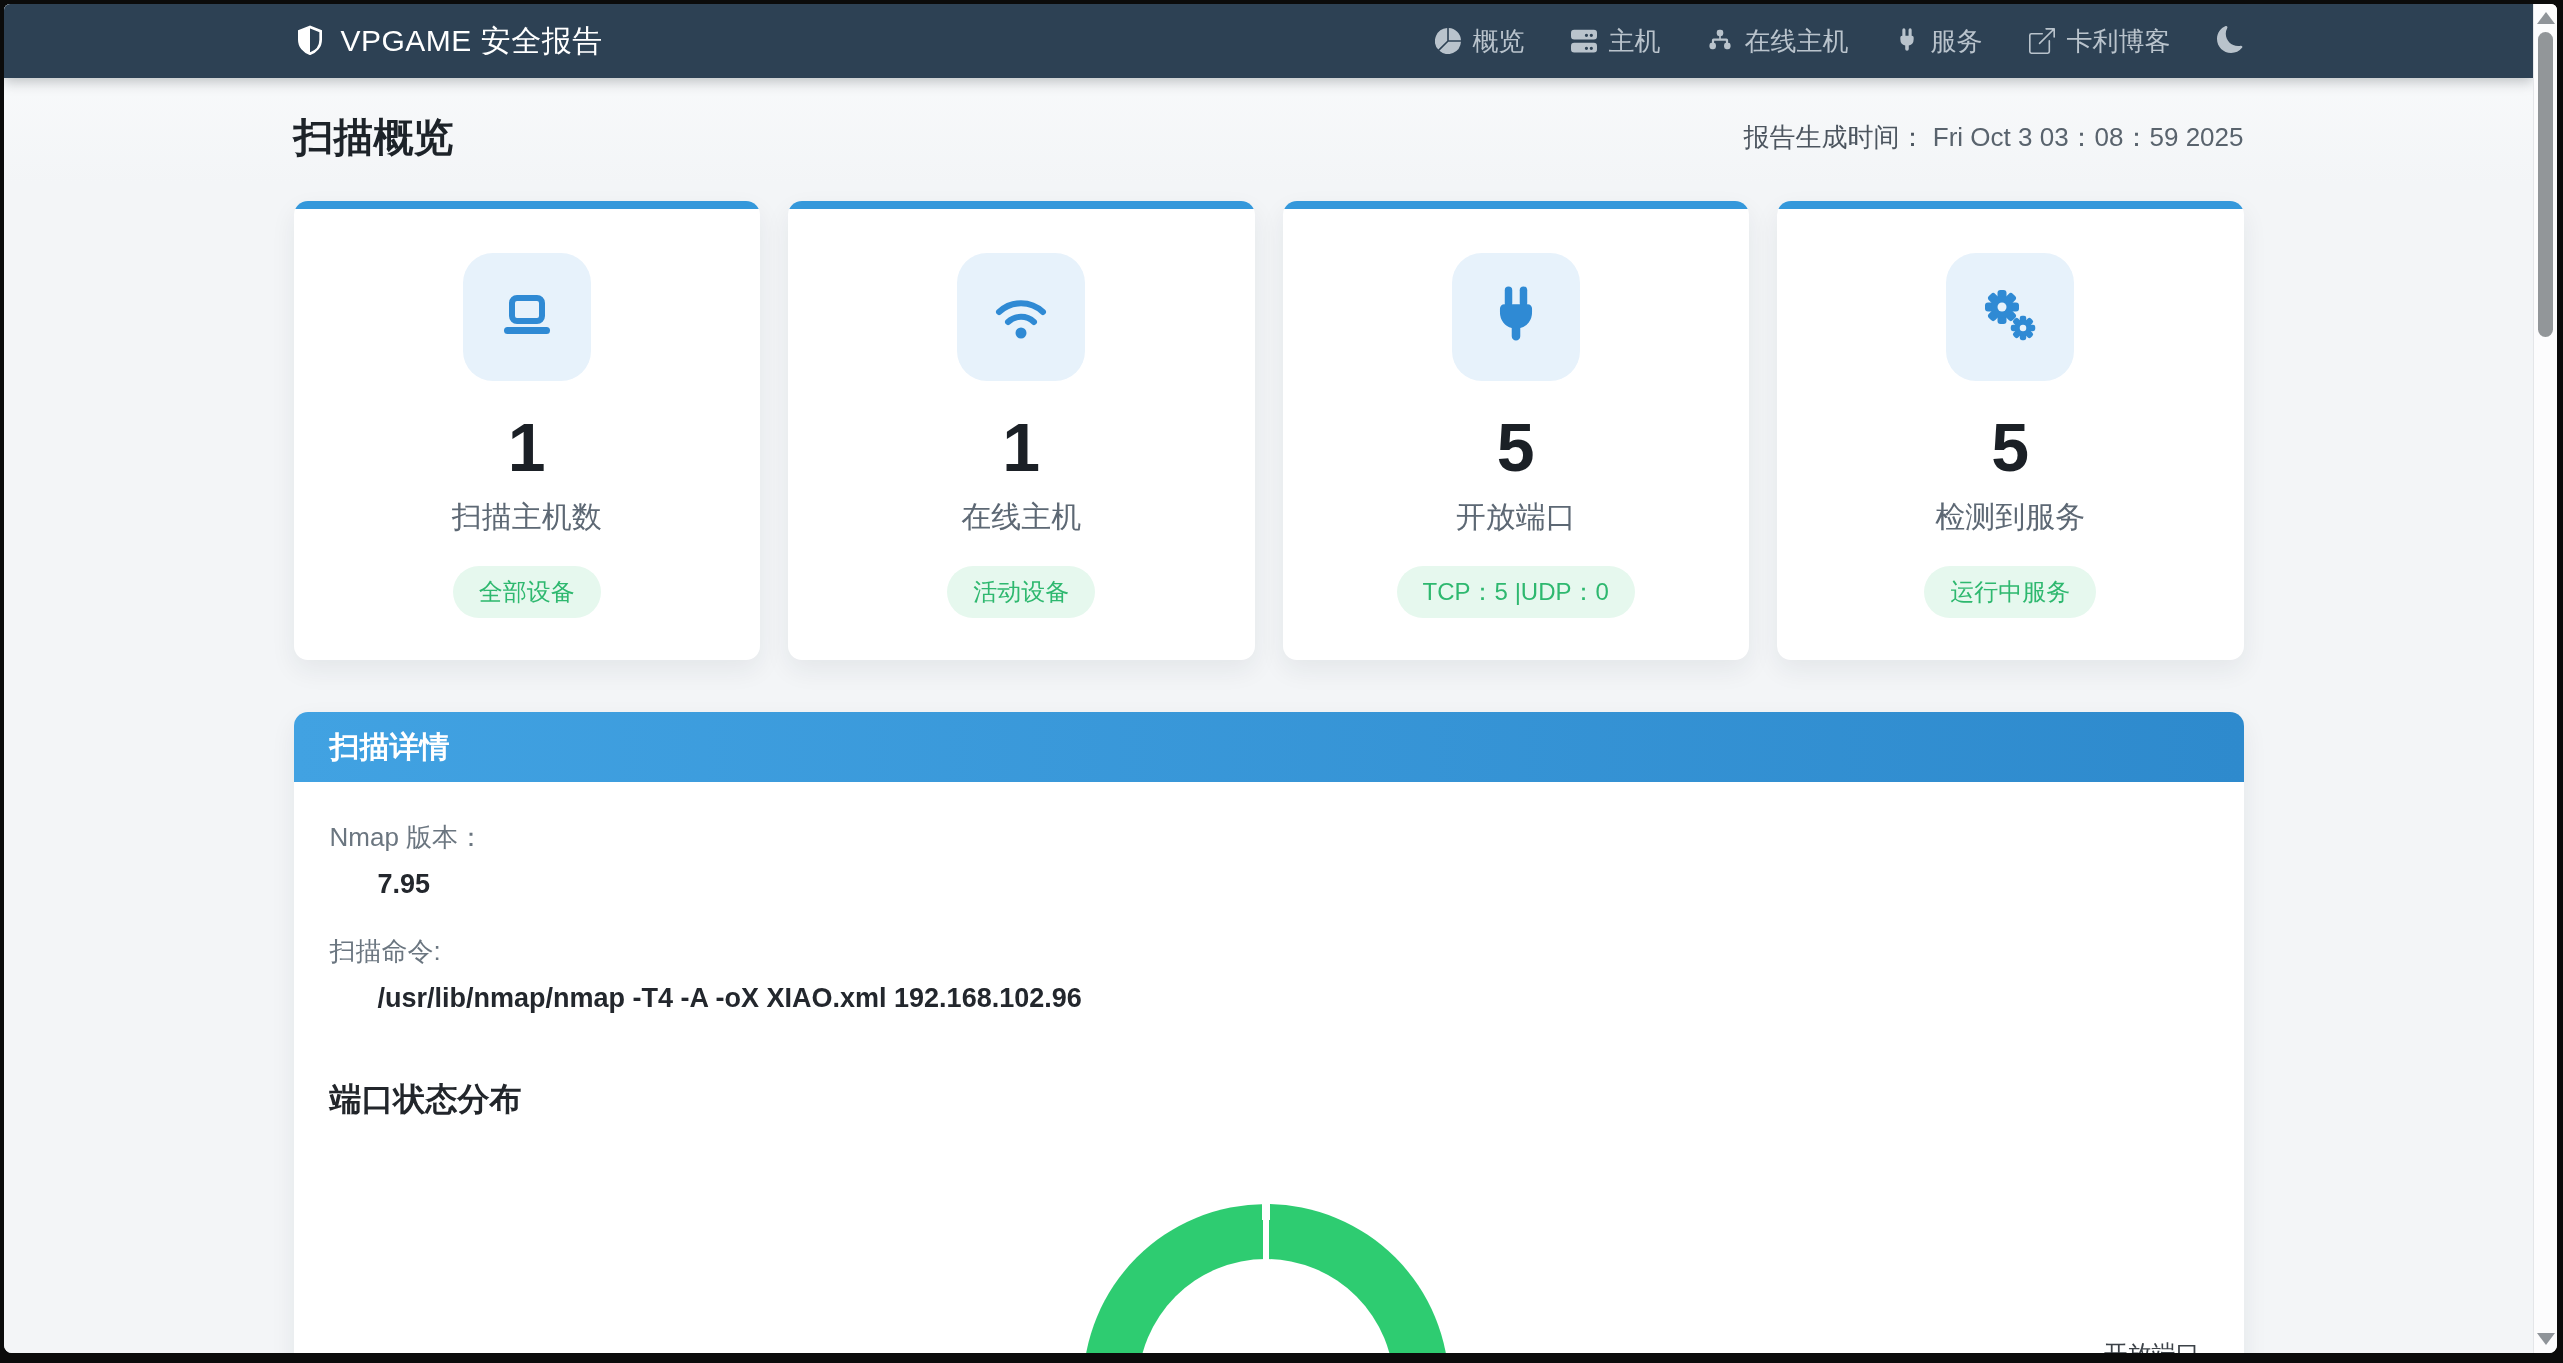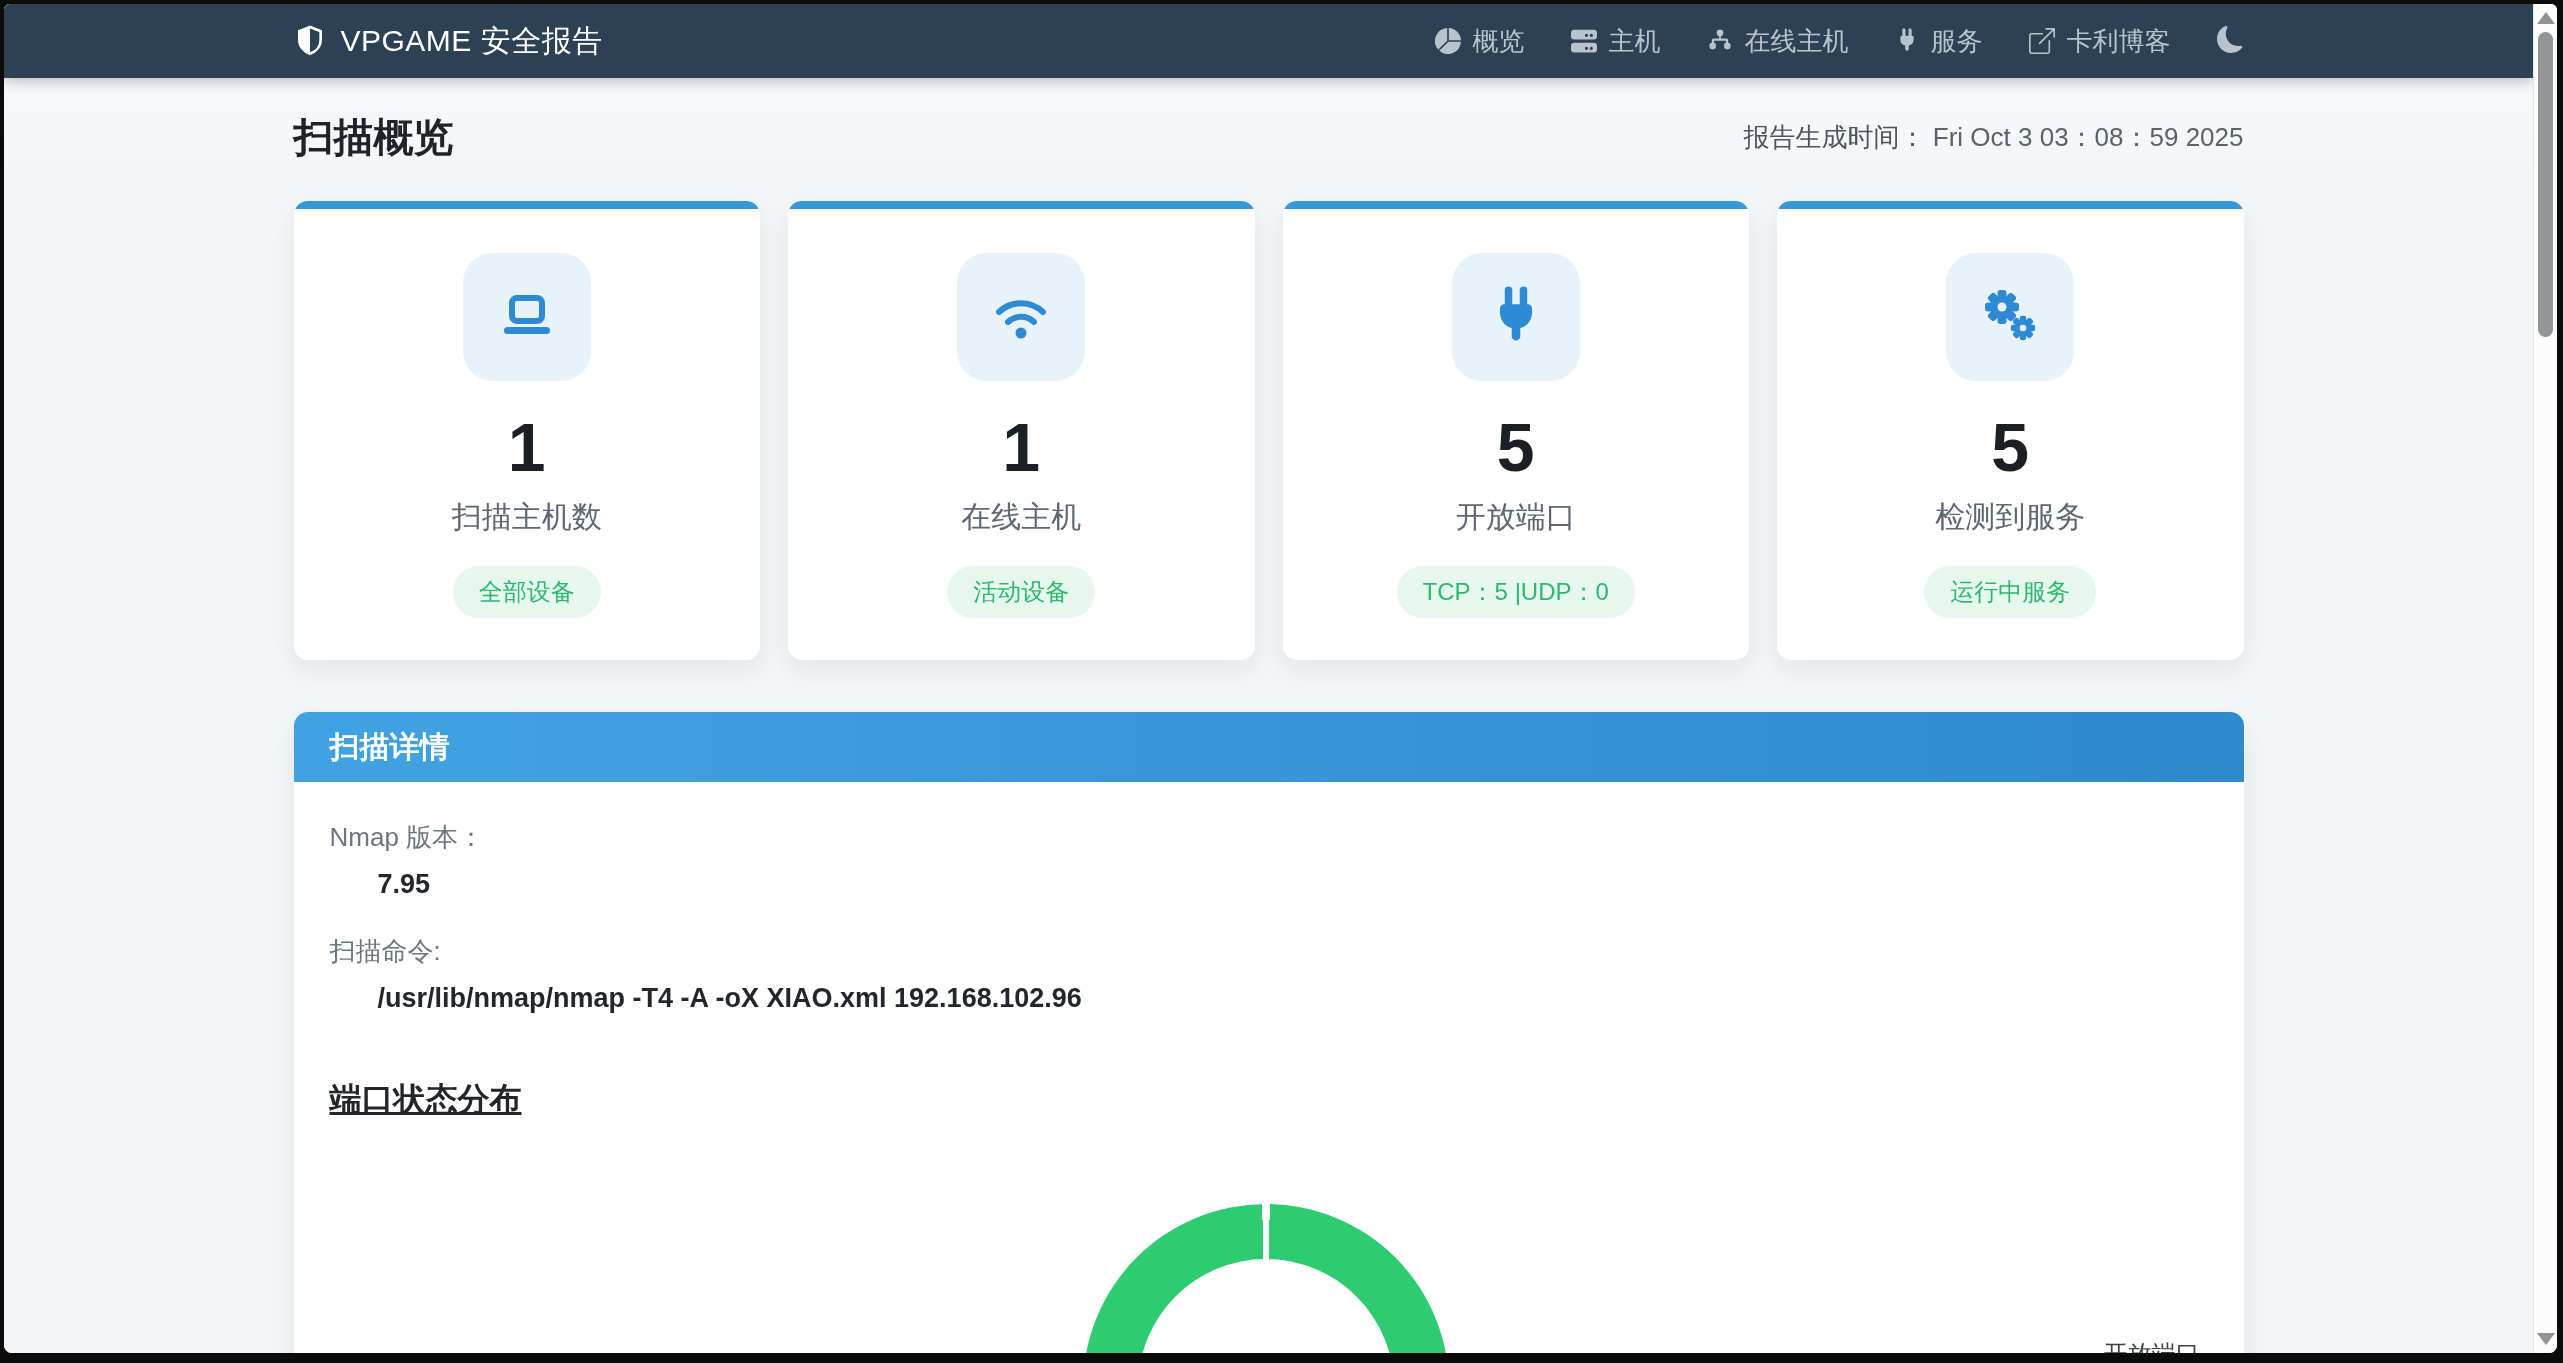--- a/index.html
+++ b/index.html
@@ -48,21 +48,21 @@
            margin-bottom:60px; }
   .panel-head { height:70px; border-radius:14px 14px 0 0; padding:8px 36px;
                 display:flex; align-items:center;
                 background:linear-gradient(90deg,#41a2e2 0%,#2e8acd 100%);
                 color:#ffffff; font-size:30px; font-weight:700; }
   .panel-body { padding:38px 36px 0; }
   .details-grid { display:grid; grid-template-columns:1fr 1fr; column-gap:60px; }
   .field { margin-bottom:34px; }
   .field-label { display:block; font-size:26px; color:#6b7680; margin-bottom:14px; }
   .field-value { display:block; font-size:27px; font-weight:700; color:#23272d;margin-left:48px; }
-  .section-title { font-size:32px; font-weight:700; color:#22262b; margin-top:30px;text-decoration:underline; }
+  .section-title { font-size:32px; font-weight:700; color:#22262b; margin-top:30px; }
 
   
   .chart-area { position:relative; height:330px; margin-top:10px; }
   .donut { position:absolute; left:50%; top:72px; width:366px; height:366px;
            margin-left:-186px; border-radius:50%; }
   .donut-hole { position:absolute; left:55px; top:55px; right:55px; bottom:55px;
                 background:#ffffff; border-radius:50%; }
   .legend { position:absolute; right:8px; top:206px; display:grid; row-gap:17px; }
   .legend-item { display:flex; align-items:center; gap:13px; font-size:24px;
                  color:#3c4248; cursor:pointer; }

